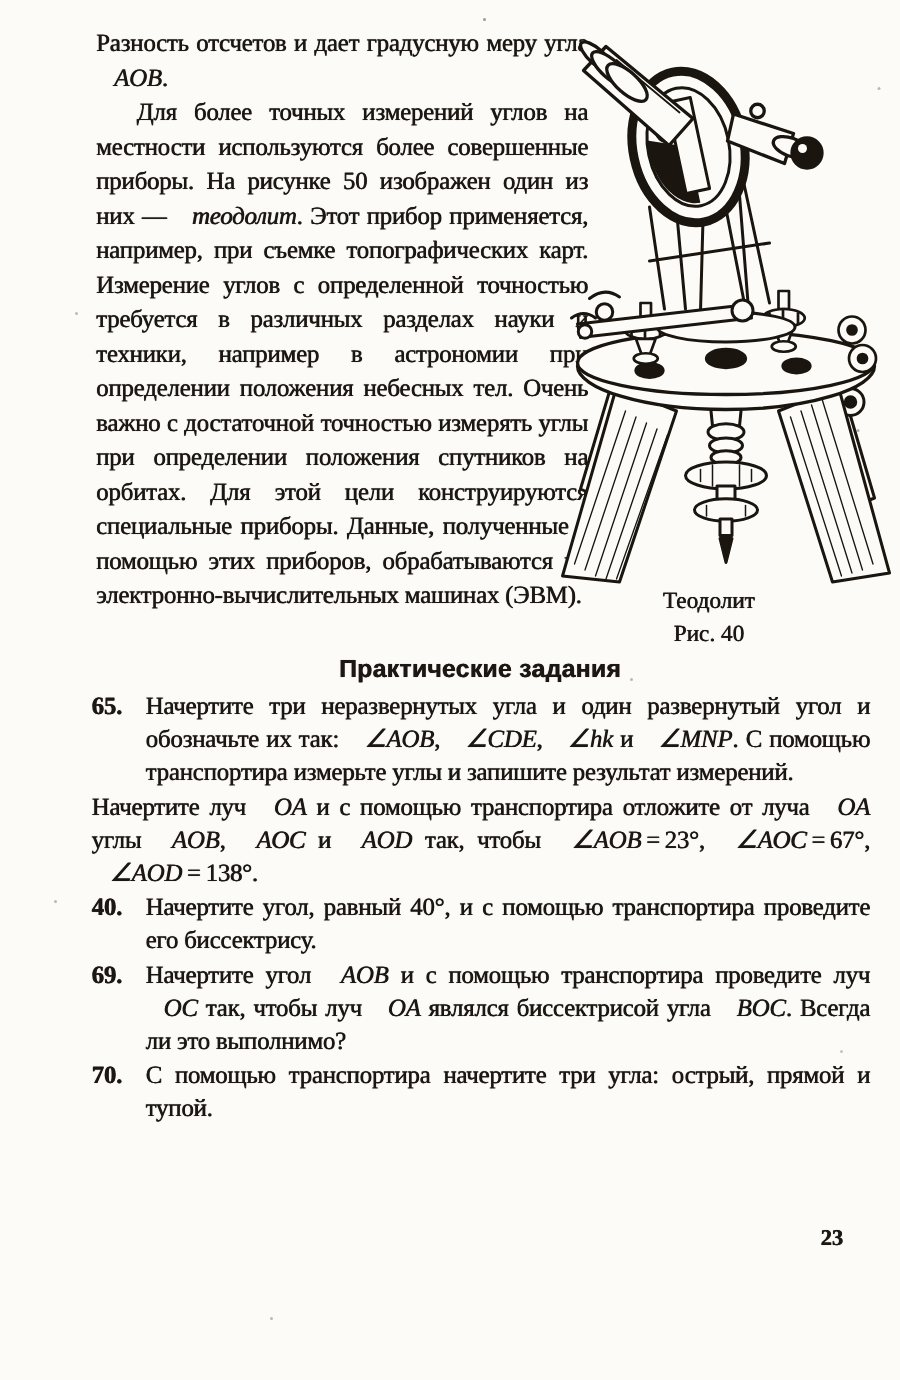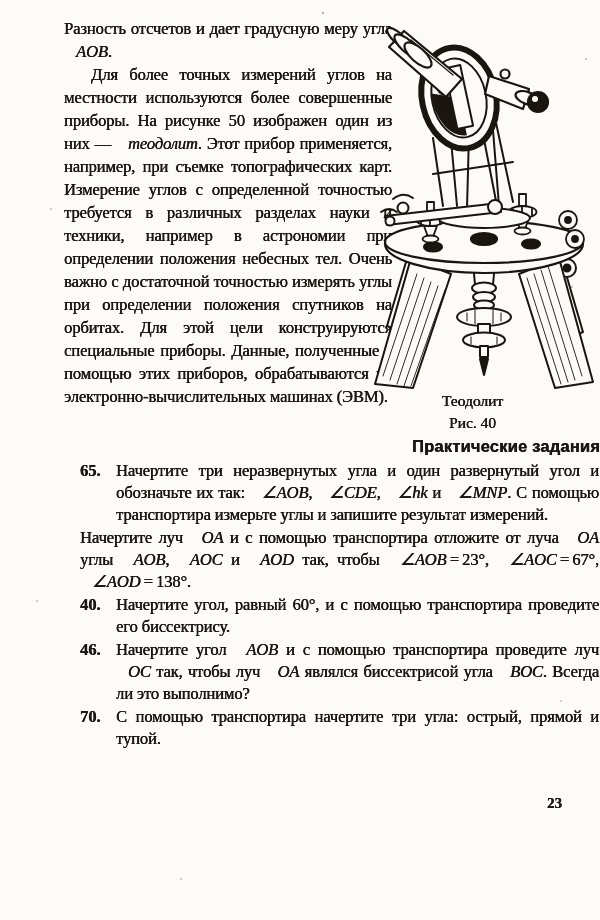--- a/index.html
+++ b/index.html
@@ -25,38 +25,38 @@
   .figure{position:absolute;left:371px;top:6px;width:229px;margin:0;}
   .figure svg{display:block;}
   .figcaption{
     text-align:center;font-size:15.5px;line-height:22px;
     padding-right:26px;margin-top:0px;
   }
 
   
   .section-heading{
     position:absolute;top:437px;left:40px;width:560px;
-    text-align:right;margin:0;
+    text-align:center;margin:0;
     font-family:"Liberation Sans",sans-serif;
     font-weight:bold;font-size:16.5px;letter-spacing:0.2px;
   }
 
   
   .exercises{
-    position:absolute;left:80px;top:460px;width:519px;
+    position:absolute;left:61px;top:460px;width:519px;
     font-size:16.6px;line-height:22px;letter-spacing:-0.15px;
   }
   .exercise{display:flex;margin:0 0 1px 0;}
   .exercise .num{
     flex:0 0 36px;font-weight:bold;
   }
   .exercise .ex-body{flex:1;text-align:justify;}
 
   .page-number{
-    position:absolute;left:547px;top:795px;
+    position:absolute;left:547px;top:818px;
     font-size:15px;font-weight:bold;
   }
 
   
   .specks{
     position:absolute;left:0;top:0;width:2px;height:2px;border-radius:50%;
     background:transparent;
     box-shadow:
       322px 12px 0 0 rgba(40,33,25,.45),
       585px 58px 0 0 rgba(40,33,25,.3),
@@ -208,25 +208,25 @@
     <span class="ex-body">Начертите три неразвернутых угла и один развернутый угол и обозначьте их так: <em>∠AOB</em>, <em>∠CDE</em>, <em>∠hk</em> и <em>∠MNP</em>. С помощью транспортира измерьте углы и запишите результат измерений.</span>
   </div>
 
   <div class="exercise">
     <span class="ex-body">Начертите луч <em>OA</em> и с помощью транспортира отложите от луча <em>OA</em> углы <em>AOB</em>, <em>AOC</em> и <em>AOD</em> так, чтобы <em>∠AOB</em> = 23°, <em>∠AOC</em> = 67°, <em>∠AOD</em> = 138°.</span>
   </div>
 
 
   <div class="exercise">
     <span class="num">40.</span>
-    <span class="ex-body">Начертите угол, равный 60°, и с помощью транспортира проведите его биссектрису.</span>
-  </div>
-
-  <div class="exercise">
-    <span class="num">46.</span>
+    <span class="ex-body">Начертите угол, равный 40°, и с помощью транспортира проведите его биссектрису.</span>
+  </div>
+
+  <div class="exercise">
+    <span class="num">69.</span>
     <span class="ex-body">Начертите угол <em>AOB</em> и с помощью транспортира проведите луч <em>OC</em> так, чтобы луч <em>OA</em> являлся биссектрисой угла <em>BOC</em>. Всегда ли это выполнимо?</span>
   </div>
 
   <div class="exercise">
     <span class="num">70.</span>
     <span class="ex-body">С помощью транспортира начертите три угла: острый, пря­мой и тупой.</span>
   </div>
 
 </div>
 

